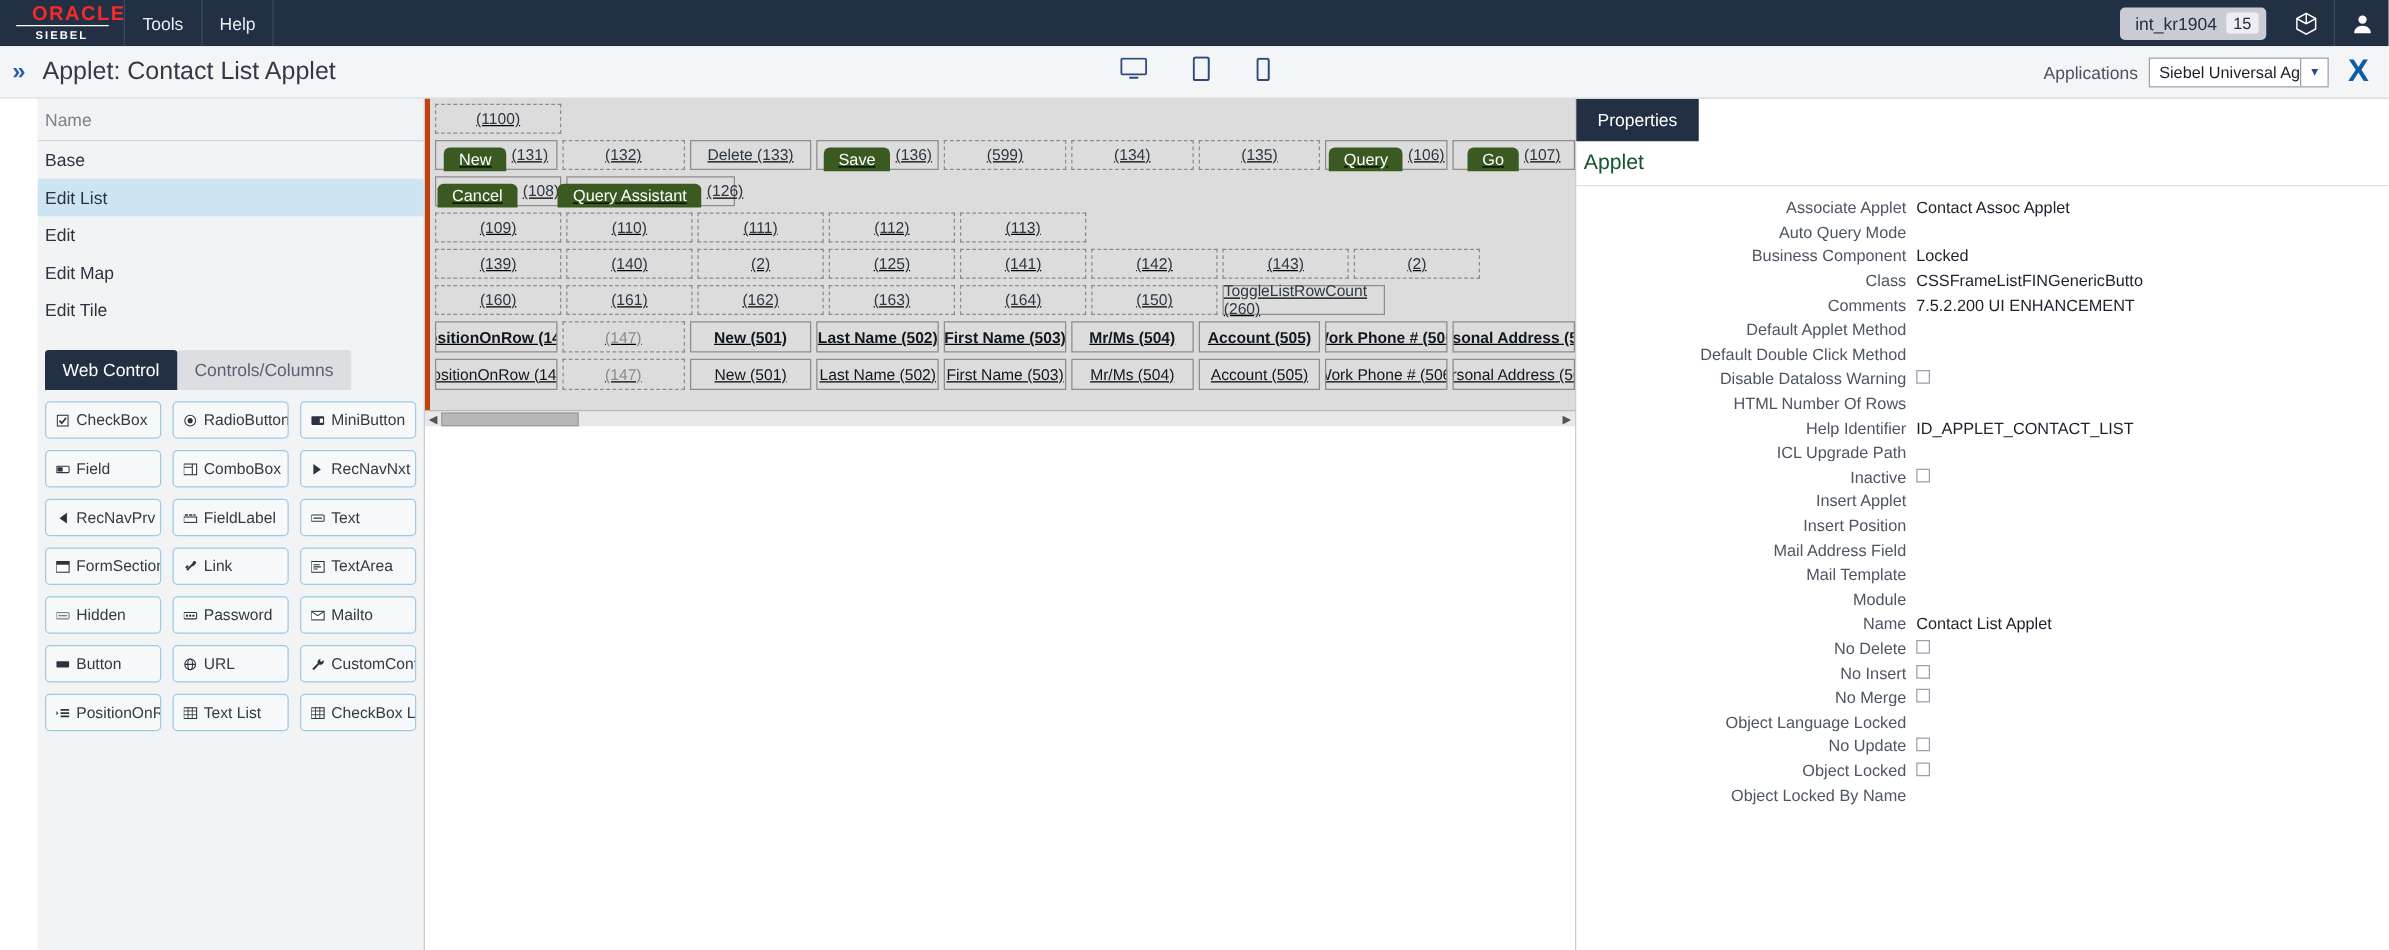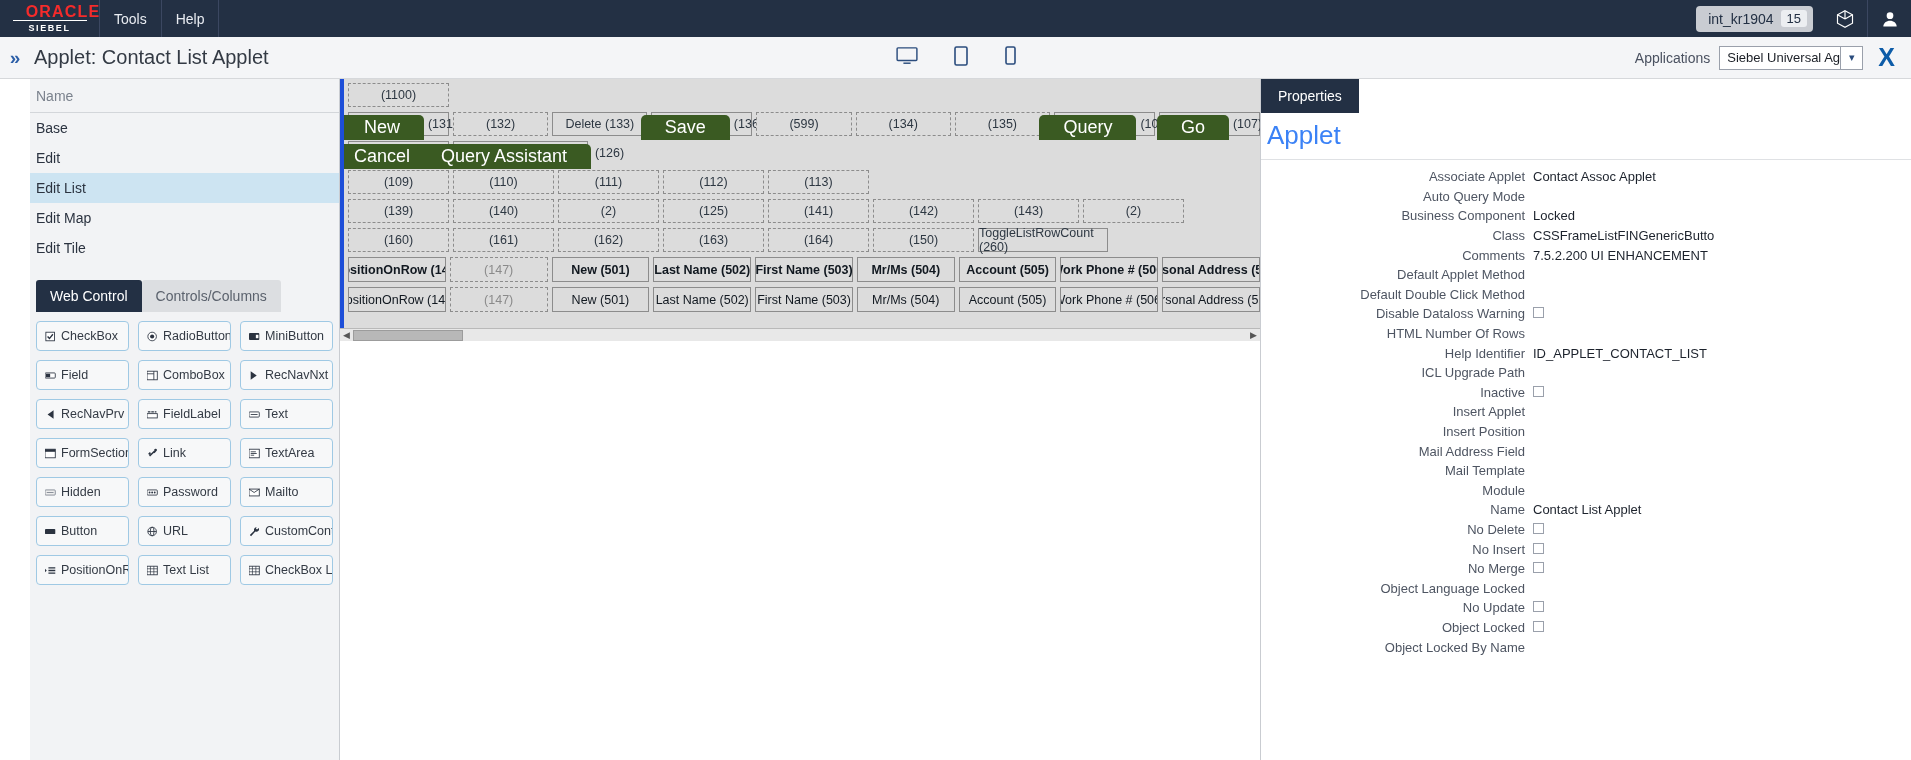--- a/index.html
+++ b/index.html
@@ -139,40 +139,41 @@
     overflow: hidden; white-space: nowrap;
   }
   .pal-ico { flex: 0 0 auto; display:flex; align-items:center; }
 
   
   .center {
     flex: 1; background: #ffffff; display: flex; flex-direction: column;
     min-width: 0;
   }
   .canvas-scroll {
-    background: #dcdcdc; border-left: 4px solid #1d4ed8;
+    background: #dcdcdc; border-left: 4px solid #c2410c;
     margin: 0; position: relative; height: 249px;
     overflow: hidden;
+    text-decoration: underline;
   }
   .canvas-inner { padding: 4px 0 0 4px; position: relative; }
 
   .crow { display: flex; gap: 4px; margin-bottom: 5px; }
   .cell {
     height: 24px; display: flex; align-items: center;
     justify-content: center; font-size: 12px; position: relative;
   }
   .cell.empty {
     border: 1px dashed #8c8c8c; color: #8a8a8a; background: #dcdcdc;
   }
   .cell.solid {
     border: 1px solid #8c8c8c; color: #1b1b1b; background: #dcdcdc;
   }
   .btn-green {
     background: #3a5a22; color: #ffffff; border-radius: 5px 5px 0 0;
-    padding: 2px 24px; font-size: 18px; margin-right: 4px;
+    padding: 2px 12px; font-size: 13px; margin-right: 4px;
     position: relative; top: 3px; white-space: nowrap;
   }
   .cell .tag { color: #2d3742; font-size: 12.5px; }
 
   .hdr-cell {
     height: 25px; border: 1px solid #8c8c8c; background: #dcdcdc;
     display: flex; align-items: center; justify-content: center;
     font-size: 12.5px; font-weight: bold; color: #111820;
     overflow: hidden; white-space: nowrap;
   }
@@ -203,21 +204,21 @@
   .right-panel {
     width: 651px; background: #ffffff; border-left: 1px solid #c9ccd1;
     display: flex; flex-direction: column;
   }
   .prop-tab-row { display: flex; background: #ffffff; }
   .prop-tab {
     background: #233044; color: #ffffff; font-size: 14px;
     padding: 9px 17px; cursor: pointer;
   }
   .prop-title {
-    font-size: 26px; color: #3b82f6; padding: 7px 0 8px 6px;
+    font-size: 17px; color: #14532d; padding: 7px 0 8px 6px;
     border-bottom: 1px solid #dfe1e4;
   }
   .prop-list { padding-top: 7px; overflow: hidden; }
   .prop-row {
     display: flex; align-items: center; height: 19.6px;
     font-size: 13px;
   }
   .prop-label {
     width: 272px; text-align: right; padding-right: 8px;
     color: #4e5562; white-space: nowrap; overflow: hidden;
@@ -290,22 +291,22 @@
 </div>
 
 <div class="body-wrap">
 
   <div class="left-panel">
     <div class="left-rail"></div>
     <div class="left-inner">
       <div class="name-head">Name</div>
       <div class="nav-list" id="nav-list">
           <div class="nav-row">Base</div>
+          <div class="nav-row selected">Edit List</div>
           <div class="nav-row">Edit</div>
-          <div class="nav-row selected">Edit List</div>
           <div class="nav-row">Edit Map</div>
           <div class="nav-row">Edit Tile</div>
         </div>
       <div class="tabs-row" id="tabs-row">
           <div class="tab active">Web Control</div>
           <div class="tab inactive">Controls/Columns</div>
         </div>
       <div class="palette" id="palette">
           <div class="pal-btn">
             <span class="pal-ico">

